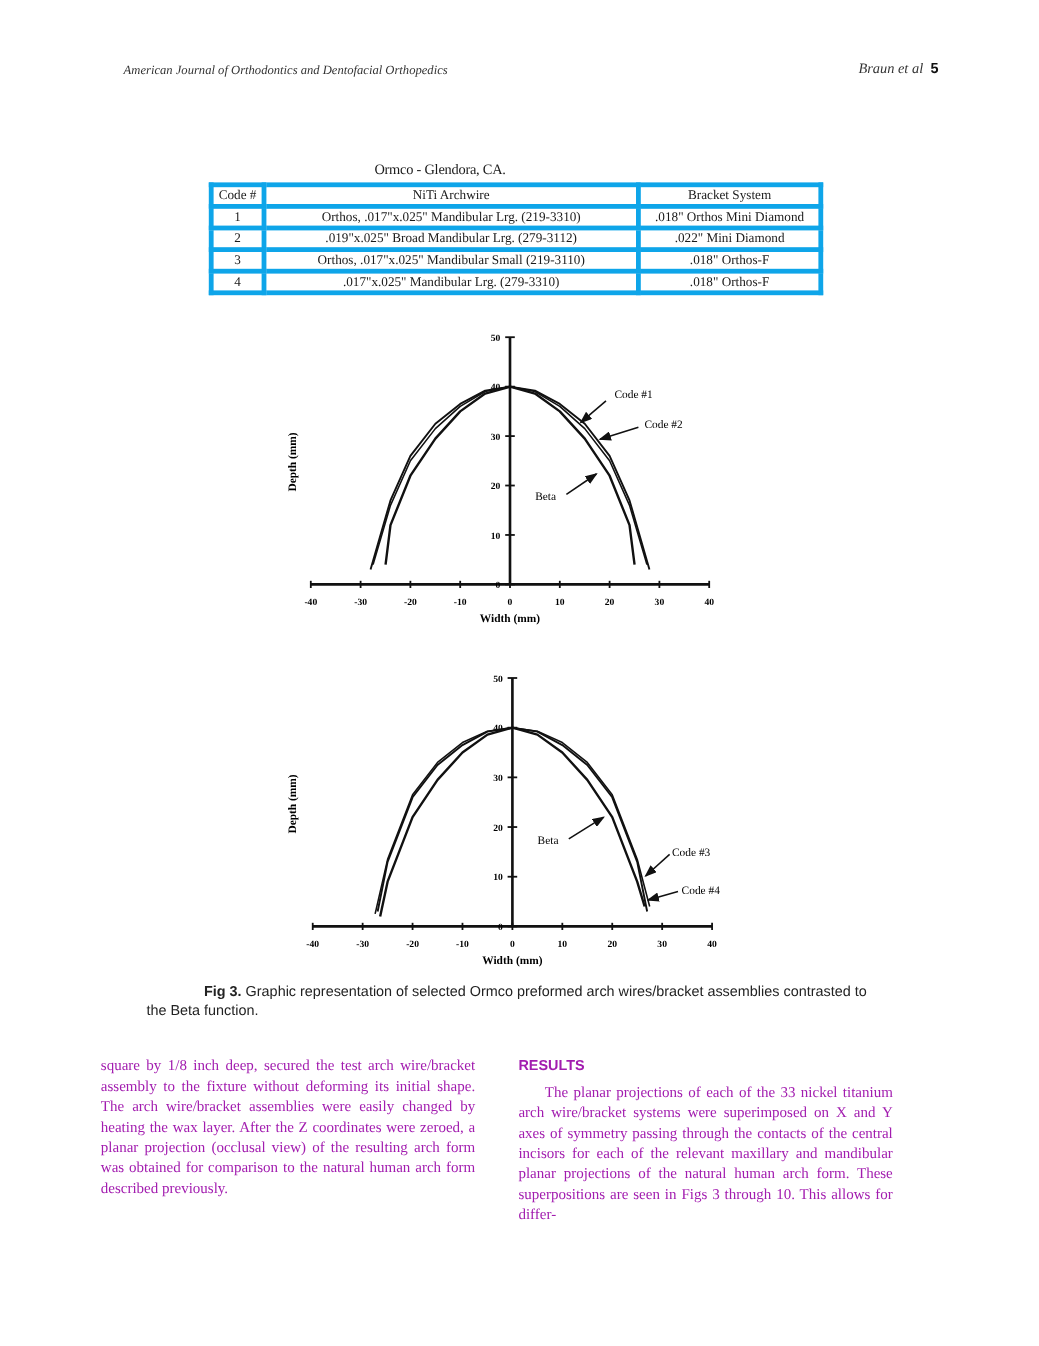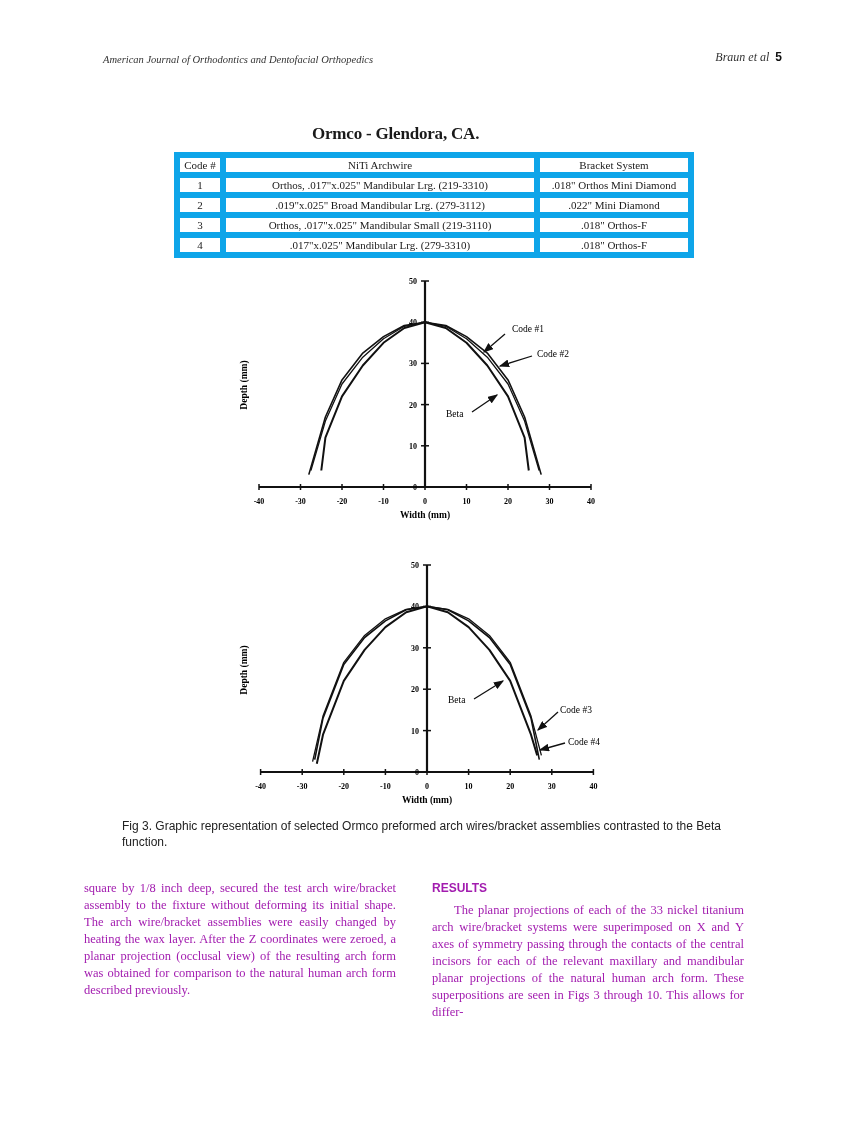--- a/index.html
+++ b/index.html
@@ -1,28 +1,28 @@
 <!DOCTYPE html>
 <html><head>
 <meta charset="utf-8">
 <style>
   html,body{margin:0;padding:0;background:#fff;}
   body{width:866px;height:1122px;position:relative;overflow:hidden;font-family:"Liberation Serif",serif;color:#1a1a1a;}
   .hdr-left{position:absolute;left:82px;top:52px;font-size:10.5px;font-style:italic;line-height:15px;color:#333;margin-left:21px;}
   .hdr-right{position:absolute;right:84px;top:50px;font-size:12px;font-style:italic;color:#333;}
   .hdr-right b{font-style:normal;font-family:"Liberation Sans",sans-serif;font-weight:bold;margin-left:6px;color:#111;}
-  .tbl-title{position:absolute;left:312px;top:124px;font-size:17px;font-weight:bold;letter-spacing:-0.2px;}
+  .tbl-title{position:absolute;left:312px;top:134px;font-size:12px;font-weight:normal;letter-spacing:-0.2px;}
   table.codes{position:absolute;left:174px;top:152px;border-collapse:collapse;font-size:11px;line-height:13px;}
-  table.codes td{border:6px solid #0ea5e9;padding:0 2px;text-align:center;white-space:nowrap;height:14px;}
+  table.codes td{border:4px solid #0ea5e9;padding:0 2px;text-align:center;white-space:nowrap;height:14px;}
   table.codes td.c0{width:36px;}
   table.codes td.c1{width:304px;}
   table.codes td.c2{width:144px;}
   svg.plot{position:absolute;left:0;}
   .caption{position:absolute;left:122px;top:818px;width:620px;font-family:"Liberation Sans",sans-serif;font-size:12px;line-height:16px;color:#222;}
-  .caption b{font-weight:normal;}
+  .caption b{font-weight:bold;margin-left:48px;}
   .col{position:absolute;top:880px;width:312px;font-size:12.5px;line-height:17px;text-align:justify;color:#a21caf;}
   .col.left{left:84px;}
   .col.right{left:432px;}
   .res-head{font-family:"Liberation Sans",sans-serif;font-weight:bold;font-size:12px;margin-bottom:5px;}
   .indent{text-indent:22px;}
 </style>
 </head>
 <body>
 
 <div class="hdr-left">

